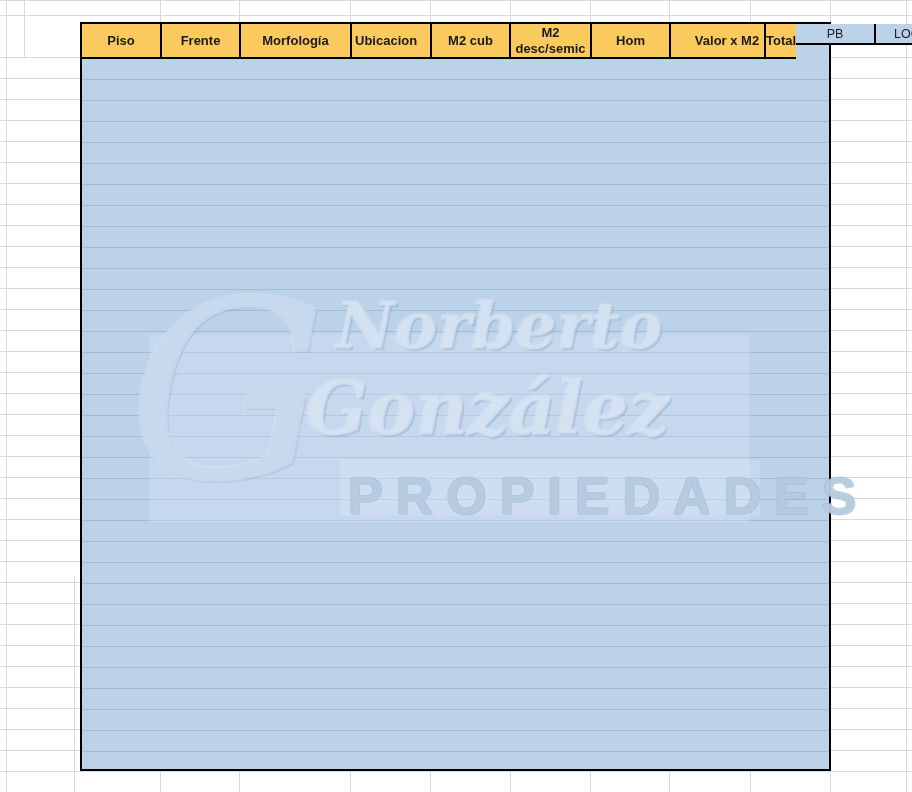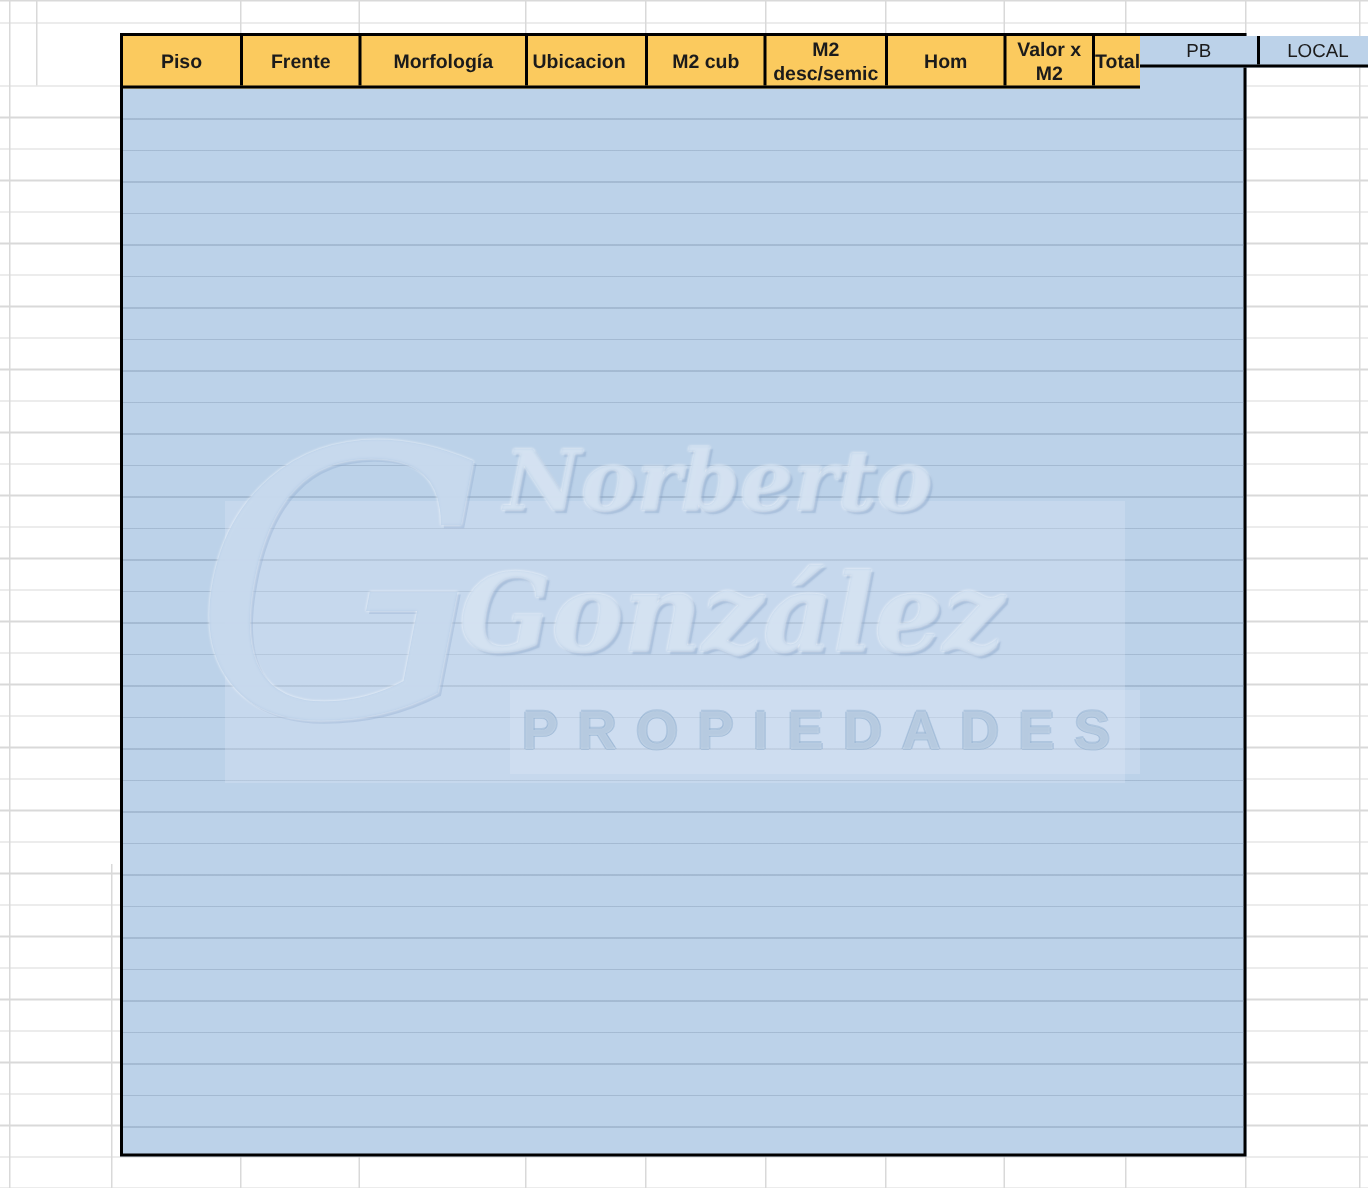--- a/index.html
+++ b/index.html
@@ -31,21 +31,21 @@
     background:var(--blue);flex:0 0 auto;}
   .trow.sold{background:var(--yellow);}
   .group{display:flex;height:63px;box-sizing:border-box;border-bottom:2px solid var(--border);
     background:var(--blue);flex:0 0 auto;}
   .group:last-child{border-bottom:none;flex:1 1 auto;height:auto;}
 
   .cell,.col{box-sizing:border-box;border-right:2px solid var(--border);}
   .cell{display:flex;align-items:center;justify-content:center;font-size:12.5px;overflow:hidden;}
   .col{display:flex;flex-direction:column;}
   .c0{width:80px;} .c1{width:79px;} .c2{width:111px;} .c3{width:80px;} .c4{width:79px;}
-  .c5{width:81px;} .c6{width:79px;} .c7{width:59px;} .c8{flex:1 1 auto;border-right:none;}
+  .c5{width:81px;} .c6{width:79px;} .c7{width:76px;margin-left:19px;} .c8{flex:1 1 auto;border-right:none;}
   .left{justify-content:flex-start;padding-left:3px;}
   .h{font-weight:bold;font-size:13px;white-space:pre-line;text-align:center;line-height:1.2;}
   .blue-keep{background:var(--blue);}
 
   .gsub{flex:1 1 0;display:flex;align-items:center;justify-content:center;font-size:12.5px;box-sizing:border-box;overflow:hidden;}
   .gsub2{flex:2 1 0;display:flex;justify-content:center;box-sizing:border-box;font-size:12.5px;overflow:hidden;}
   .b{border-bottom:2px solid var(--border);}
   .topalign{align-items:flex-start;padding-top:3px;}
   .bottomalign{align-items:flex-end;padding-bottom:3px;}
   .merged{align-items:center;}
@@ -57,24 +57,24 @@
     position:absolute;left:128px;top:268px;font-family:"DejaVu Serif",serif;font-style:italic;
     font-size:248px;line-height:1;color:rgba(182,205,231,.72);
     text-shadow:0 0 2px rgba(255,255,255,.85), 2px 2px 0 rgba(140,170,205,.35);
   }
   .wm-script{
     position:absolute;font-family:"DejaVu Serif",serif;font-style:italic;font-weight:bold;
     color:rgba(190,211,234,.62);
     text-shadow:0 0 2px rgba(255,255,255,.9), 2px 2px 1px rgba(130,160,198,.45);
     white-space:nowrap;
   }
-  .wm-line1{left:336px;top:288px;font-size:56px;}
+  .wm-line1{left:336px;top:288px;font-size:64px;}
   .wm-line2{left:306px;top:366px;font-size:72px;text-align:right;}
   .wm-caps{
-    position:absolute;left:348px;top:466px;font-size:36px;font-weight:bold;
+    position:absolute;left:348px;top:466px;font-size:52px;font-weight:bold;
     font-family:"Liberation Sans",sans-serif;letter-spacing:13px;white-space:nowrap;
     color:rgba(255,255,255,.30);
     text-shadow:1px 0 0 rgba(150,178,210,.55), -1px 0 0 rgba(150,178,210,.55),
                 0 1px 0 rgba(150,178,210,.55), 0 -1px 0 rgba(150,178,210,.55);
   }
 </style>
 </head>
 <body>
 
 <div class="canvas">

